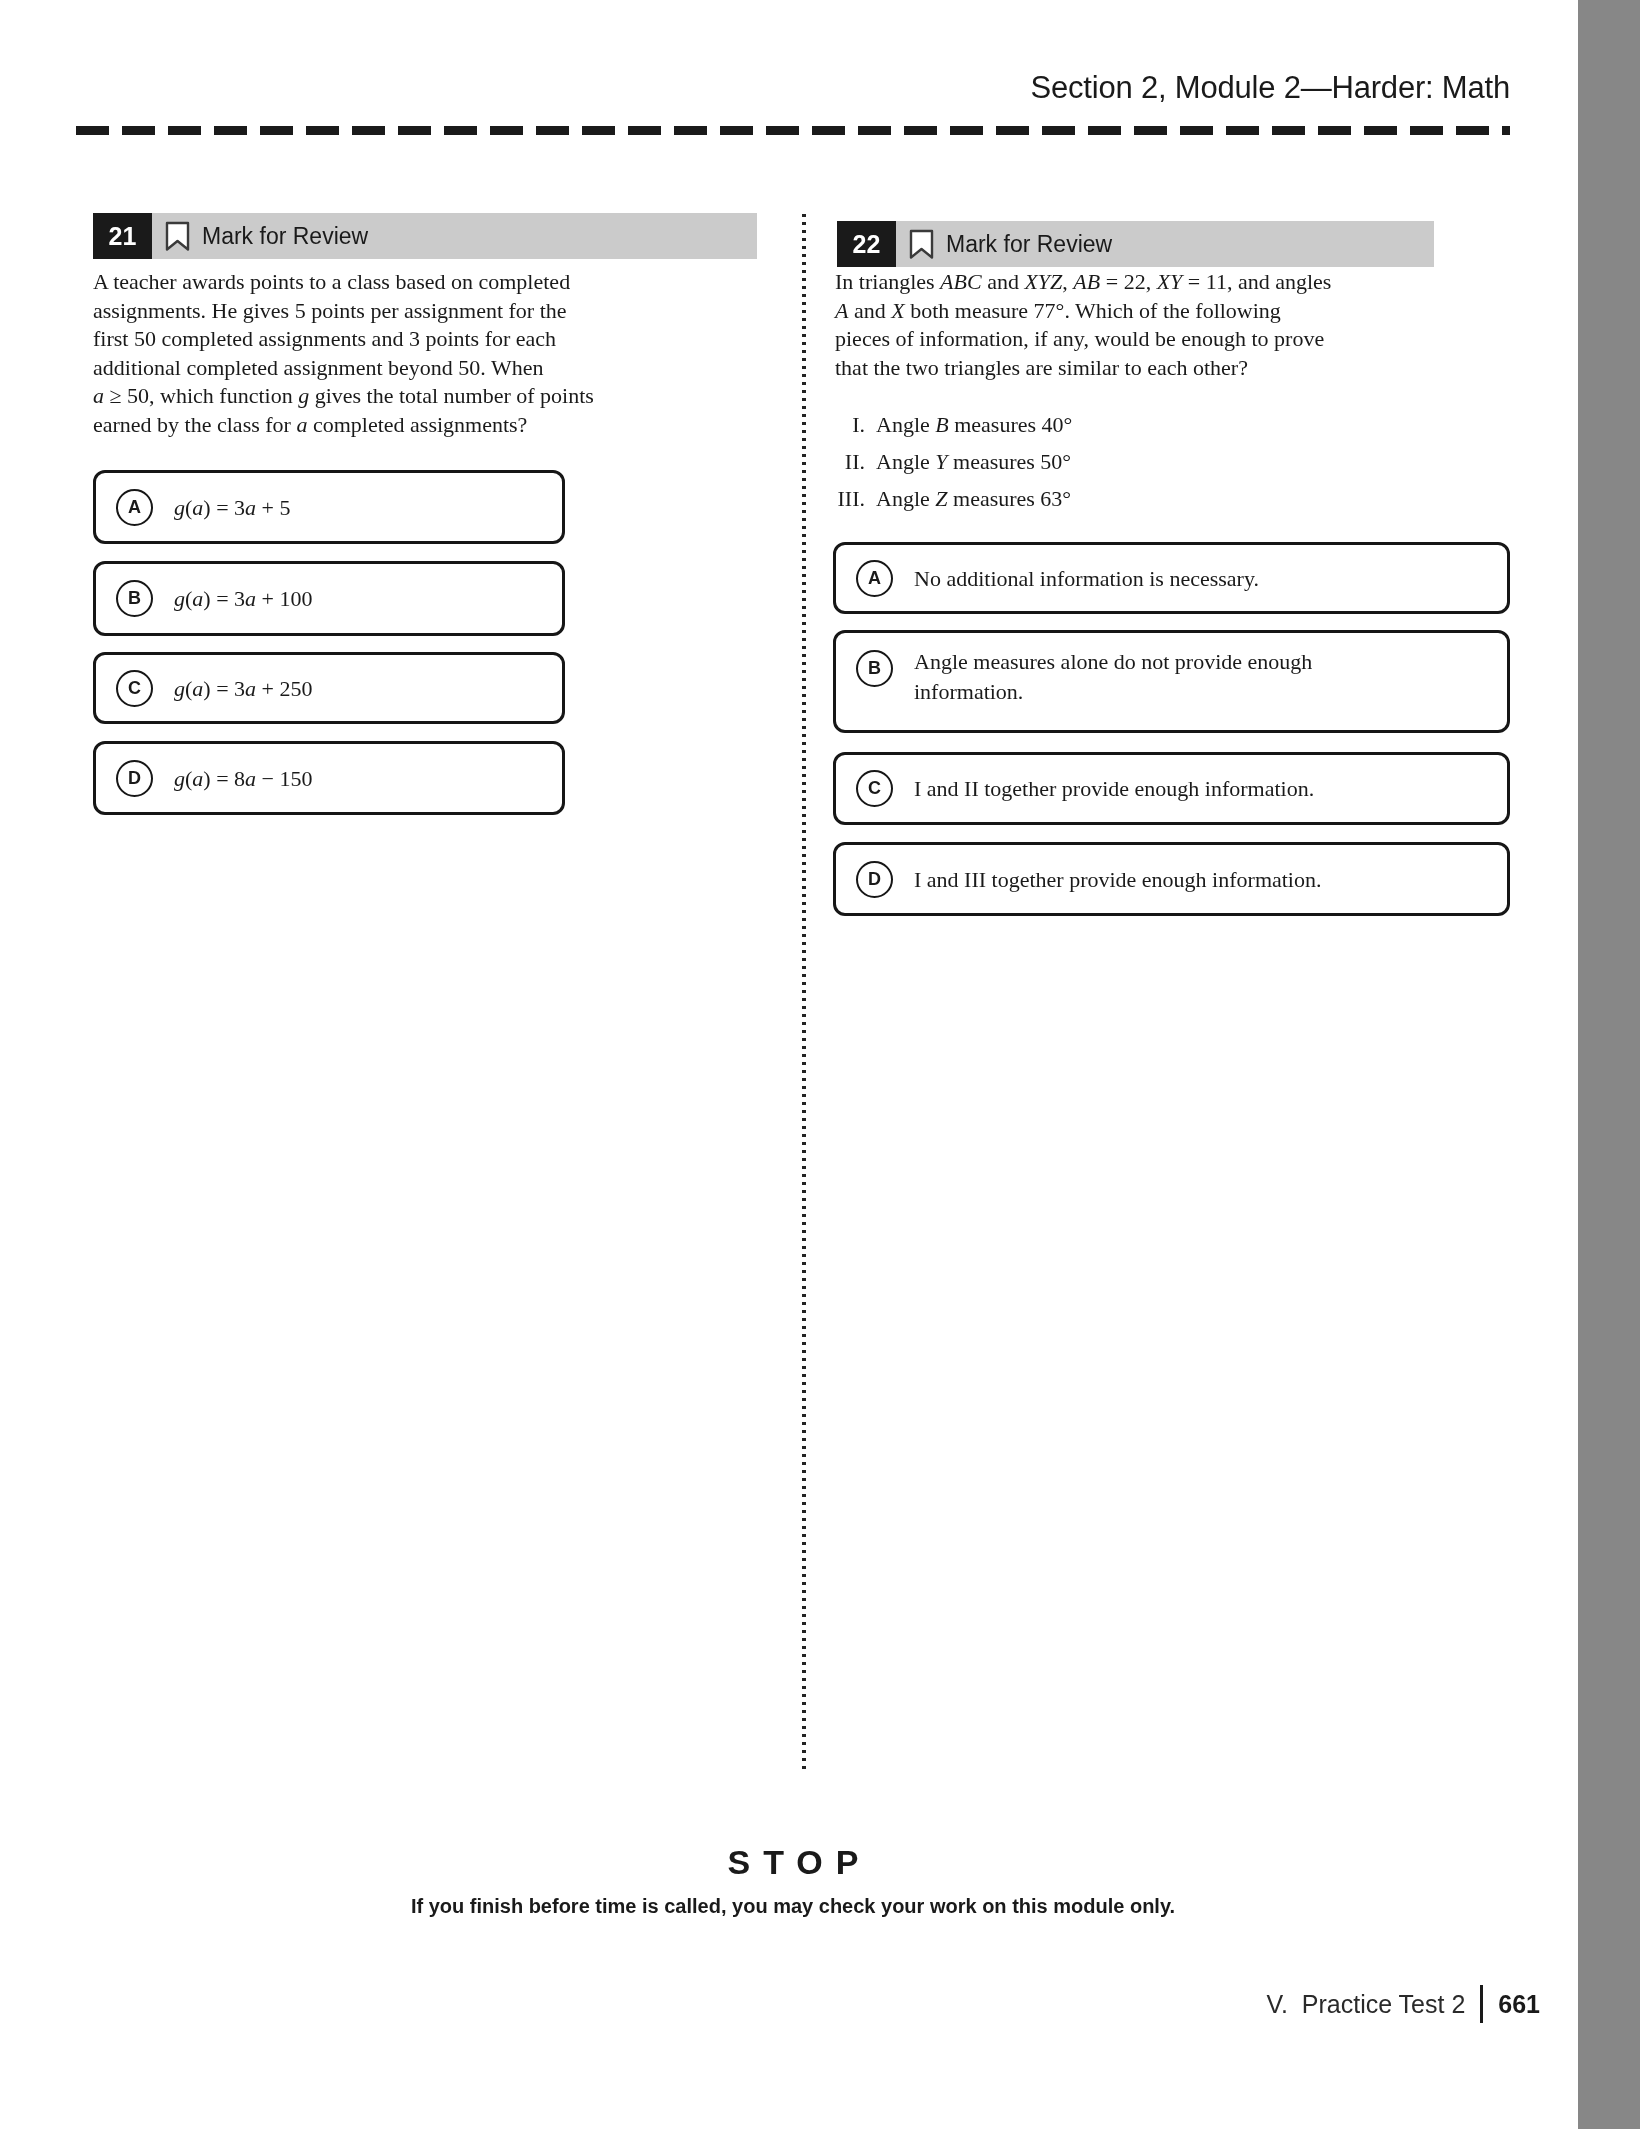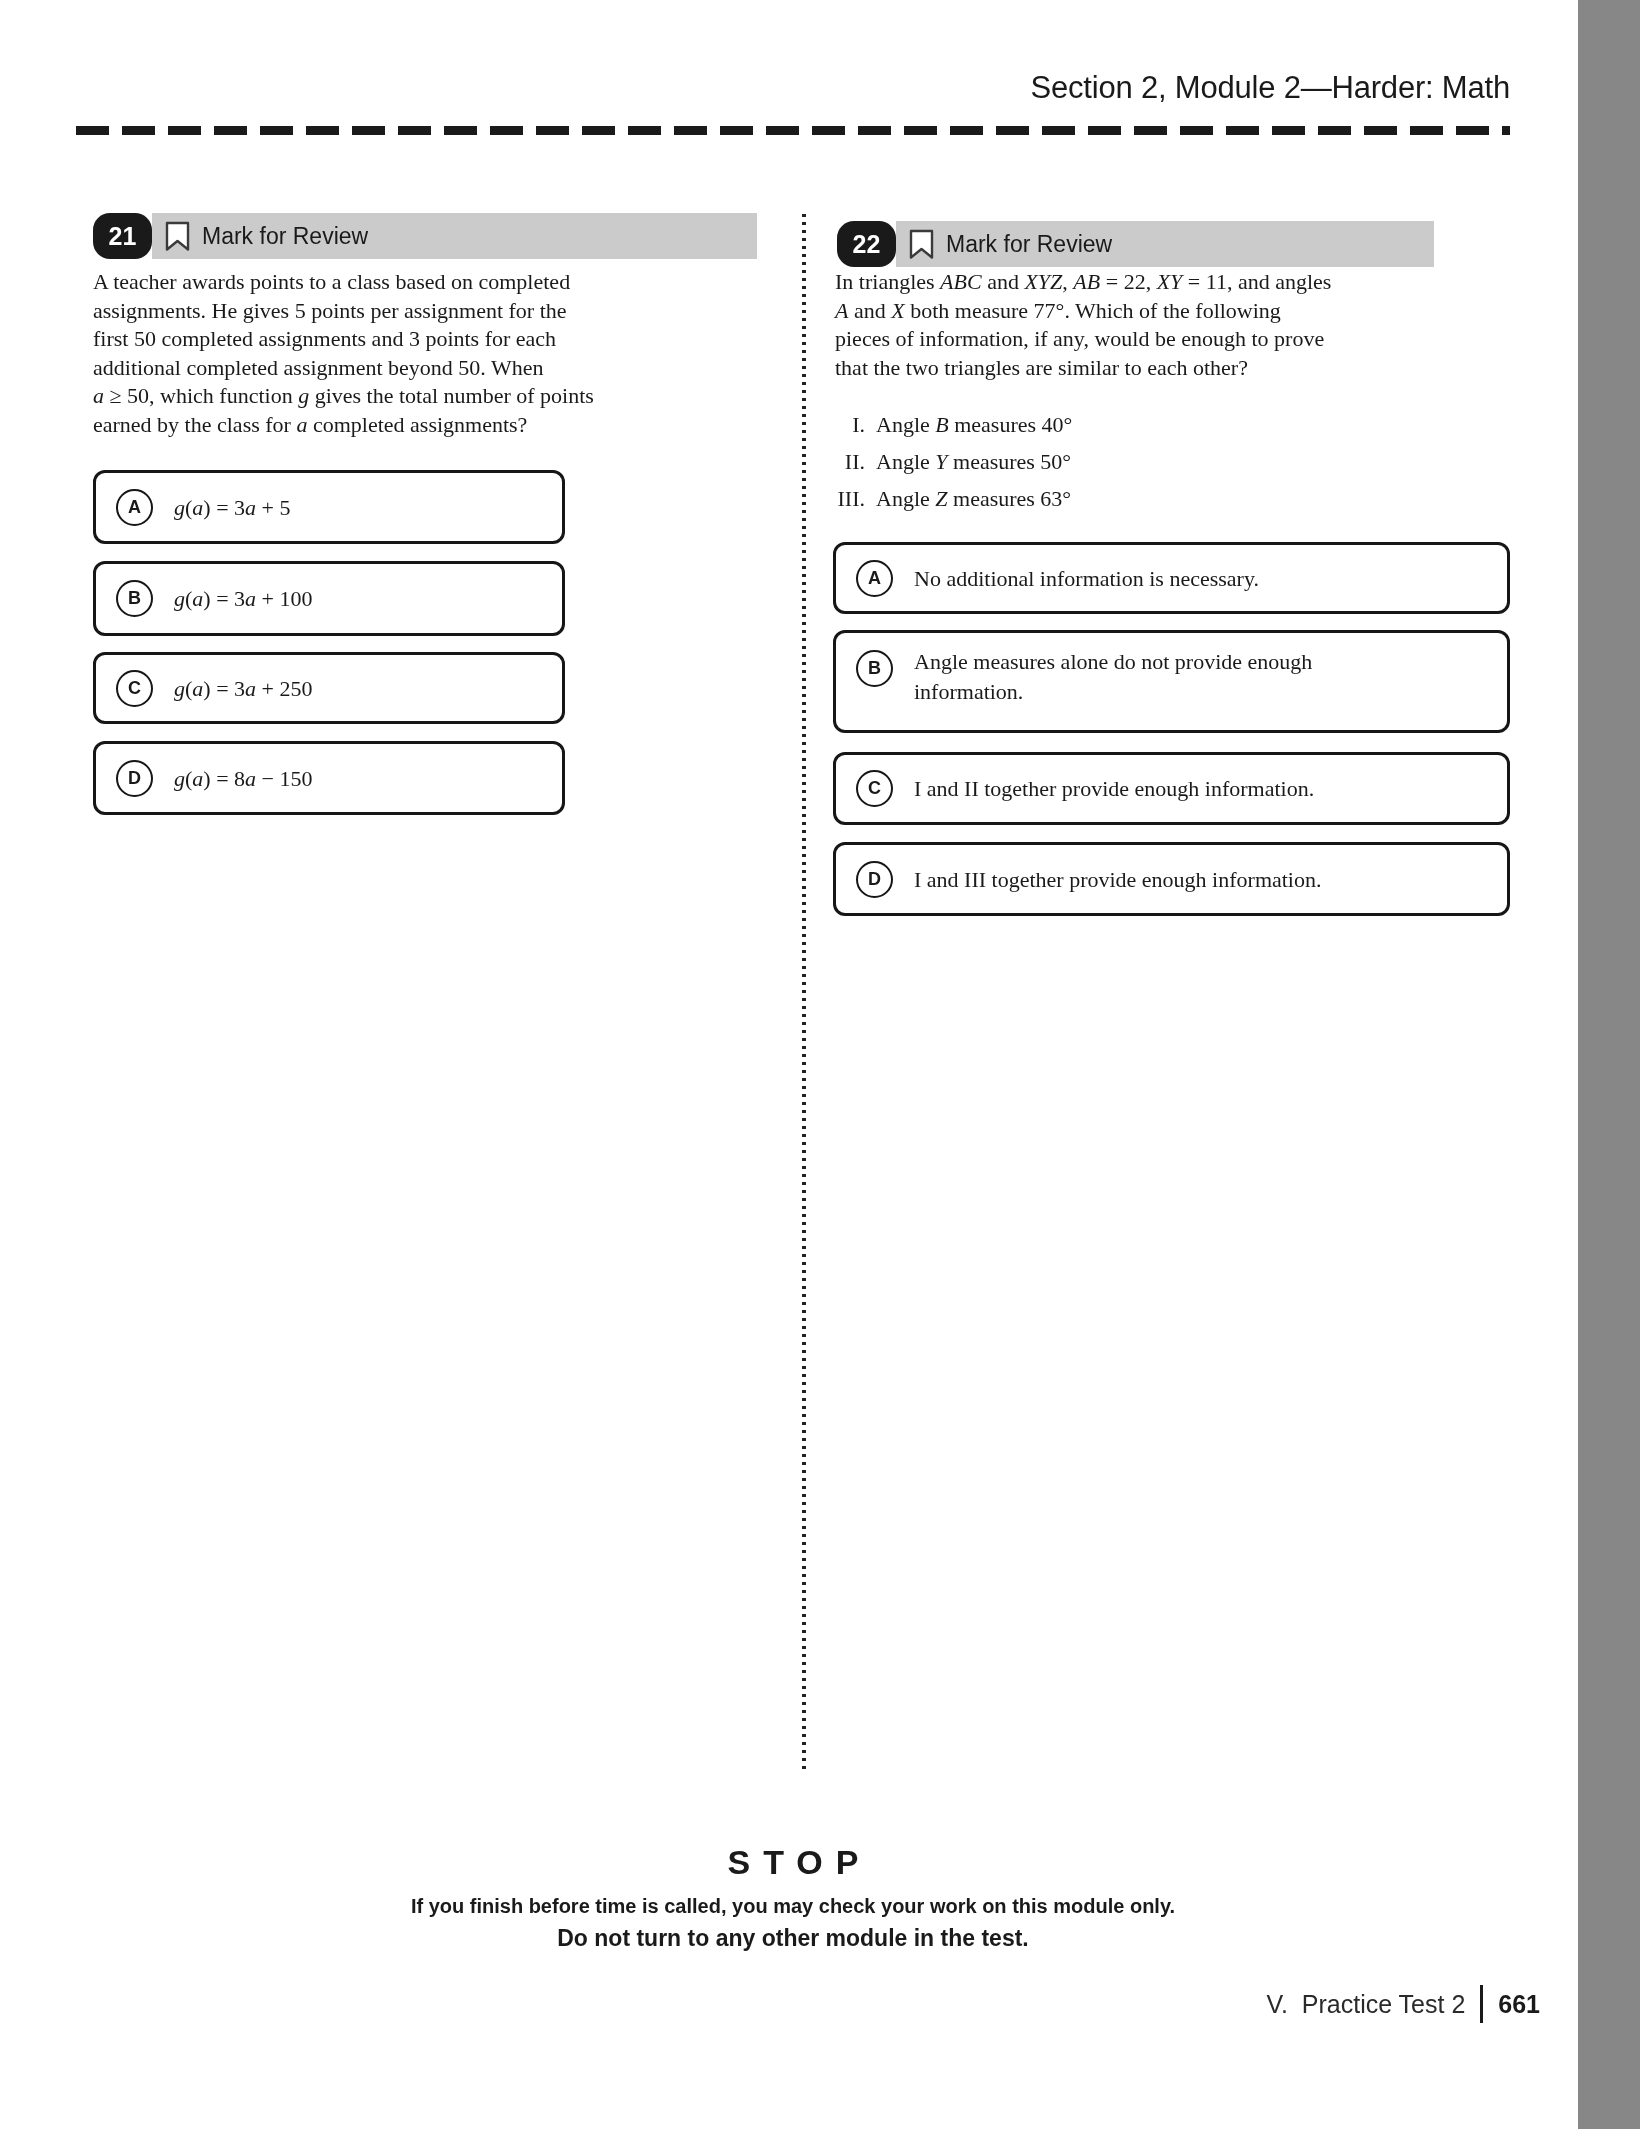--- a/index.html
+++ b/index.html
@@ -28,21 +28,21 @@
   
   .col-divider{
     position:absolute;left:802px;top:214px;width:4px;height:1556px;
     background:repeating-linear-gradient(180deg,#222 0 3.5px,transparent 3.5px 8px);
   }
   
   .qbar{position:absolute;height:46px;display:flex;}
   .qnum{
     width:59px;height:46px;background:var(--ink);color:#fff;flex:none;
     font-family:"Liberation Sans", sans-serif;font-weight:700;font-size:25px;
-    display:flex;align-items:center;justify-content:center;border-radius:17px;
+    display:flex;align-items:center;justify-content:center;
   }
   .qmark{
     flex:1;background:var(--review-bar);display:flex;align-items:center;
     padding-left:13px;gap:12px;cursor:pointer;
   }
   .qmark-label{
     font-family:"Liberation Sans", sans-serif;font-size:23px;color:var(--ink);
   }
   .bookmark{flex:none;display:block;}
   
@@ -171,21 +171,20 @@
     </div>
     <div class="choice" style="left:833px;top:842px;width:677px;height:74px;">
       <span class="letter-circle">D</span>
       <span class="choice-text">I and III together provide enough information.</span>
     </div>
   </section>
 
   <div class="stop-block">
     <div class="stop-title">STOP</div>
     <div class="stop-line1">If you finish before time is called, you may check your work on this module only.</div>
-    <div class="stop-line2">Do not turn to any other module in the test.</div>
   </div>
 
   <div class="footer">
     <span class="footer-label">V.  Practice Test 2</span>
     <span class="footer-rule"></span>
     <span class="footer-page">661</span>
   </div>
 
 </div>
 

